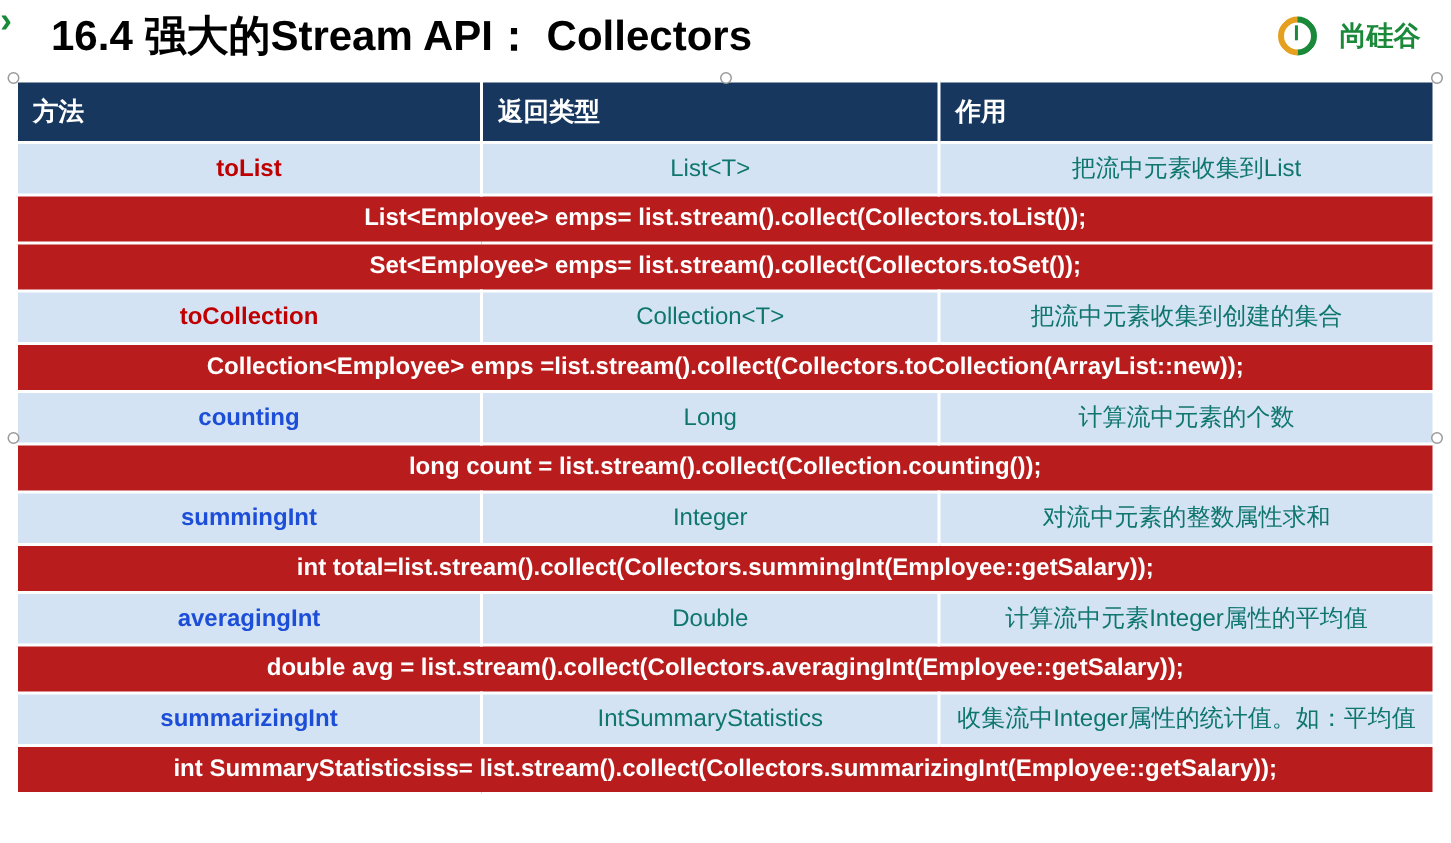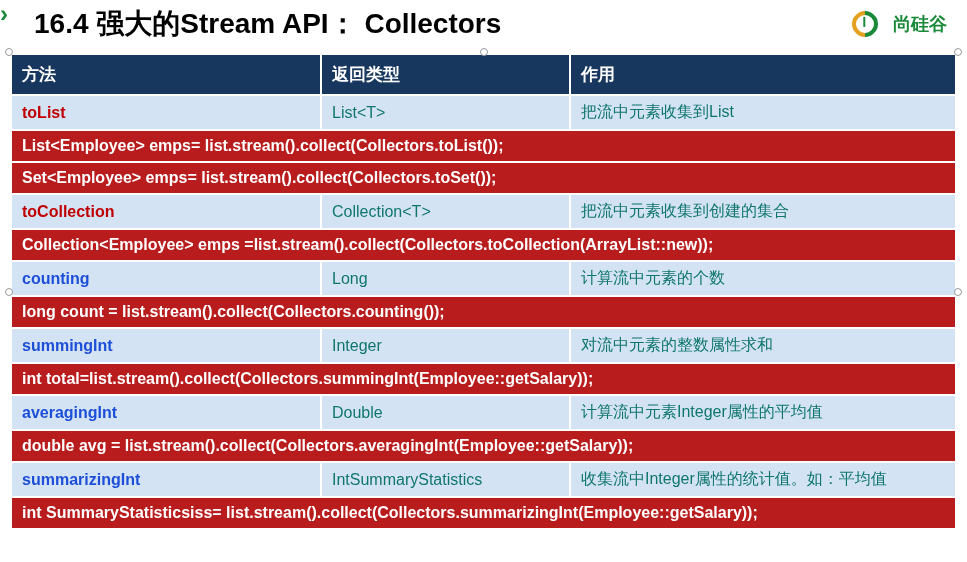--- a/index.html
+++ b/index.html
@@ -77,20 +77,21 @@
       padding: 8px 10px;
       font-size: 17px;
       font-weight: bold;
       border: 2px solid #ffffff;
     }
     td {
       padding: 6px 10px;
       font-size: 16px;
       border: 2px solid #ffffff;
       vertical-align: middle;
+      text-align: center;
     }
     .row-light td {
       background: #d3e3f4;
       color: #0f766e;
     }
     .row-light td.method-red {
       color: #c00000;
       font-weight: bold;
     }
     .row-light td.method-black {
@@ -109,21 +110,21 @@
       background: #fff;
       border: 1px solid #999;
       border-radius: 50%;
     }
     .handle.tl { top: -5px; left: -5px; }
     .handle.tc { top: -5px; left: 50%; margin-left: -4px; }
     .handle.tr { top: -5px; right: -5px; }
     .handle.ml { top: 50%; left: -5px; margin-top: -4px; }
     .handle.mr { top: 50%; right: -5px; margin-top: -4px; }
     .col-method { width: 310px; }
-    .col-return { width: 249px; }
+    .col-return { width: 305px; }
   </style>
 </head>
 <body>
 
 <span class="chevron">›</span>
 
 <div class="header">
   <div class="title">16.4 强大的Stream API： Collectors</div>
   <div class="logo">
     <div class="logo-icon"></div>
@@ -165,21 +166,21 @@
         </tr>
         <tr class="row-code">
           <td colspan="3">Collection&lt;Employee&gt; emps =list.stream().collect(Collectors.toCollection(ArrayList::new));</td>
         </tr>
         <tr class="row-light">
           <td class="method-black">counting</td>
           <td>Long</td>
           <td>计算流中元素的个数</td>
         </tr>
         <tr class="row-code">
-          <td colspan="3">long count = list.stream().collect(Collectors.counting());</td>
+          <td colspan="3">long count = list.stream().collect(Collection.counting());</td>
         </tr>
         <tr class="row-light">
           <td class="method-black">summingInt</td>
           <td>Integer</td>
           <td>对流中元素的整数属性求和</td>
         </tr>
         <tr class="row-code">
           <td colspan="3">int total=list.stream().collect(Collectors.summingInt(Employee::getSalary));</td>
         </tr>
         <tr class="row-light">

